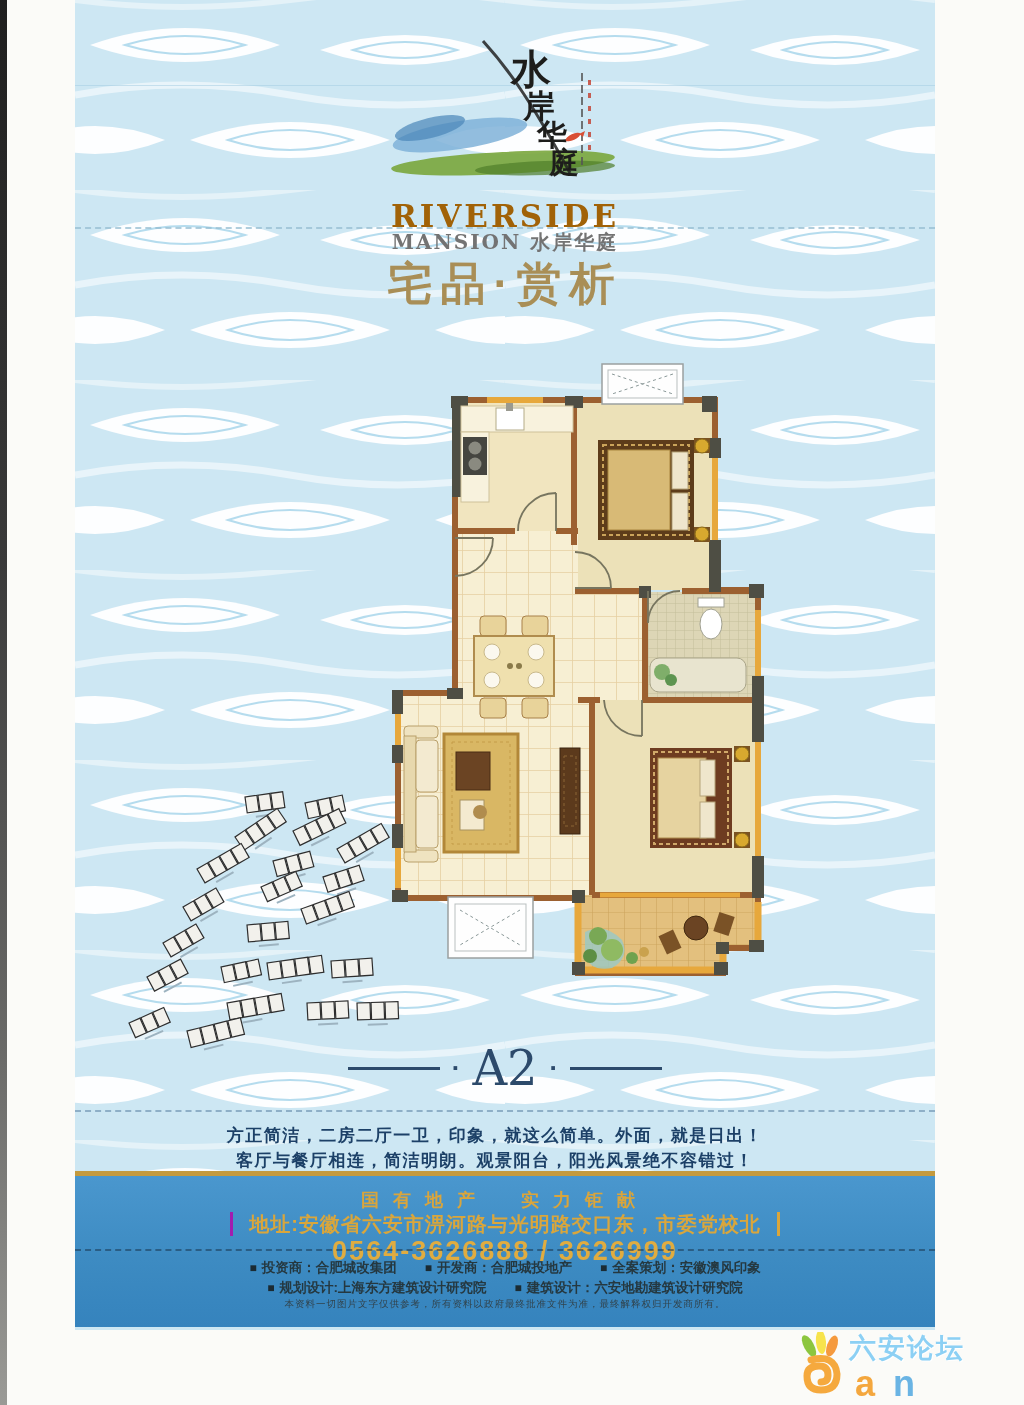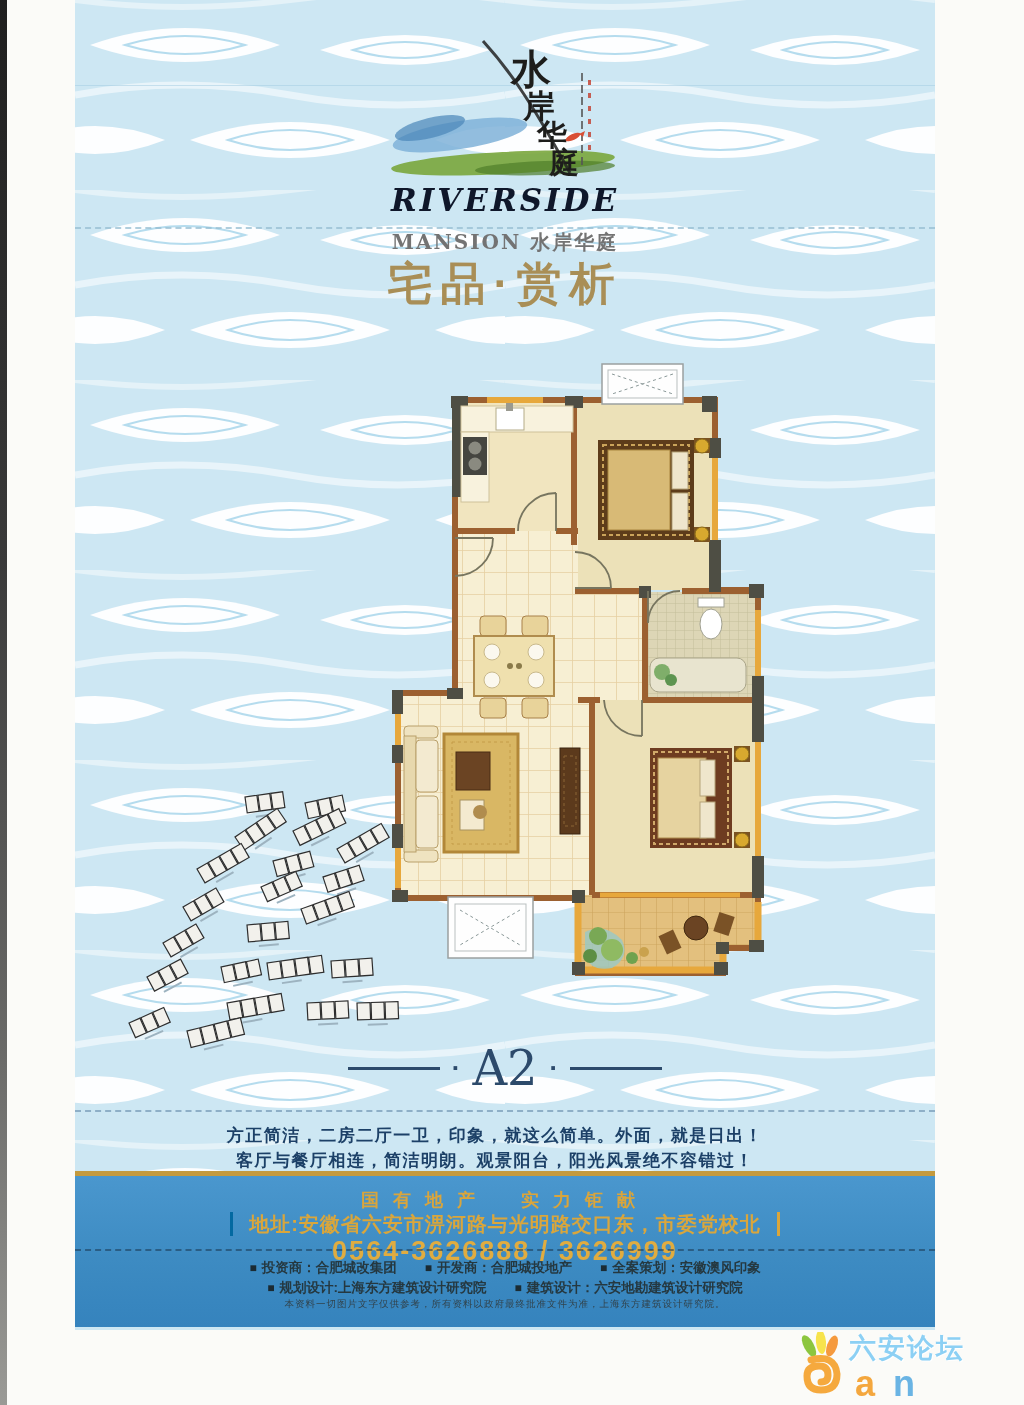--- a/index.html
+++ b/index.html
@@ -9,42 +9,42 @@
     background:linear-gradient(180deg,#1f1f1f 0%,#3a3a3a 40%,#6a6a68 75%,#9a9a96 100%); }
   .sheet { position:absolute; left:7px; top:0; width:1017px; height:1405px; background:#fbfbf8; }
   .pattern-area { position:absolute; left:75px; top:0; width:860px; height:1330px; overflow:hidden; }
   .abs { position:absolute; }
 
   .cutline-a { left:75px; top:85px; width:860px; border-top:1px solid rgba(165,205,225,.55); }
   .cutline-b { left:75px; top:227px; width:860px; border-top:2px dashed rgba(150,190,210,.75); }
   .cutline-c { left:75px; top:1110px; width:860px; border-top:2px dashed rgba(130,165,190,.85); }
 
   .center-row { left:75px; width:860px; text-align:center; }
-  .brand-en   { top:182px; font-family:"DejaVu Serif","Liberation Serif",serif; font-size:31px; font-weight:600;
-                letter-spacing:3px; color:#0f172a;font-style:italic; }
+  .brand-en   { top:198px; font-family:"DejaVu Serif","Liberation Serif",serif; font-size:31px; font-weight:600;
+                letter-spacing:3px; color:#a16207; }
   .brand-cn   { top:229px; font-family:"DejaVu Serif","Liberation Serif",serif; font-size:20px; font-weight:600;
                 letter-spacing:2px; color:#737373; }
   .section-title { top:254px; font-size:45px; font-weight:bold; letter-spacing:8px; color:#a98e56; }
 
   .a2-row { top:1040px; left:75px; width:860px; display:flex; align-items:center; justify-content:center; gap:12px; }
   .a2-rule { width:92px; height:3px; background:#2c4a6b; }
   .a2-dot  { font-size:26px; font-weight:bold; color:#2c4a6b; line-height:10px; }
   .a2-label{ font-family:"DejaVu Serif","Liberation Serif",serif; font-size:48px; color:#2c4a6b; }
   .unit-spec { top:1084px; font-size:19px; font-weight:600; letter-spacing:1px; color:#2b4a70; }
 
   .slogan1 { top:1124px; } .slogan2 { top:1149px; }
   .slogan1, .slogan2 { left:75px; width:840px; text-align:center; font-size:17px; font-weight:bold;
                        letter-spacing:1.5px; color:#1c4067; }
 
   .gold-rule { left:75px; top:1171px; width:860px; height:5px; background:#c49a3e; }
   .band { left:75px; top:1176px; width:860px; height:151px;
           background:linear-gradient(180deg,#4a97ce 0%,#3d8bc2 55%,#3583bd 100%); }
   .band-headline { top:1188px; font-size:18px; font-weight:bold; letter-spacing:14px; color:#d9a53c; }
   .band-address-wrap { top:1212px; }
-  .band-address { display:inline-block; padding:0 16px; border-left:3px solid #0369a1; border-right:3px solid #d9a63c;
+  .band-address { display:inline-block; padding:0 16px; border-left:3px solid #a21caf; border-right:3px solid #d9a63c;
                   font-size:20px; font-weight:bold; letter-spacing:1px; color:#d9a63c; line-height:24px; }
   .band-phone { top:1236px; font-size:27px; font-weight:700; letter-spacing:2px; color:#e0ac40; }
   .band-dash { left:75px; top:1249px; width:860px; border-top:2px dashed rgba(25,55,80,.55); }
   .credits { left:75px; width:860px; display:flex; justify-content:center; gap:28px;
              font-size:13.5px; font-weight:bold; color:#253840; }
   .credits-1 { top:1259px; } .credits-2 { top:1279px; }
   .credit-item { display:flex; align-items:center; gap:5px; }
   .bullet { color:#1b2b33; font-size:12px; }
   .disclaimer { left:75px; top:1298px; width:860px; text-align:center; font-size:9.5px;
                 letter-spacing:1px; color:#31434c; }
@@ -490,21 +490,21 @@
   <div class="abs credits credits-2">
     <span class="credit-item">
       <span class="bullet">■</span>
       <span>规划设计:上海东方建筑设计研究院</span>
     </span>
     <span class="credit-item">
       <span class="bullet">■</span>
       <span>建筑设计：六安地勘建筑设计研究院</span>
     </span>
   </div>
-  <div class="abs disclaimer">本资料一切图片文字仅供参考，所有资料以政府最终批准文件为准，上海东方建筑设计研究院。</div>
+  <div class="abs disclaimer">本资料一切图片文字仅供参考，所有资料以政府最终批准文件为准，最终解释权归开发商所有。</div>
 
   <div class="abs watermark">
     <svg width="52" height="66" viewBox="0 0 52 66" style="position:absolute;left:0;top:2px;">
       <ellipse cx="14" cy="14" rx="5" ry="12" fill="#8cc63f" transform="rotate(-28 14 14)"></ellipse>
       <ellipse cx="26" cy="10" rx="5" ry="12" fill="#f7e34c" transform="rotate(-5 26 10)"></ellipse>
       <ellipse cx="37" cy="14" rx="5" ry="11" fill="#f59a3e" transform="rotate(20 37 14)"></ellipse>
       <path d="M16,28 Q40,22 42,42 Q42,58 26,58 Q12,58 12,44 Q12,34 24,34 Q33,34 33,43 Q33,50 26,50" fill="none" stroke="#f5a93e" stroke-width="7" stroke-linecap="round"></path>
     </svg>
     <div class="wm-site">六安论坛</div>
     <div class="wm-domain">

